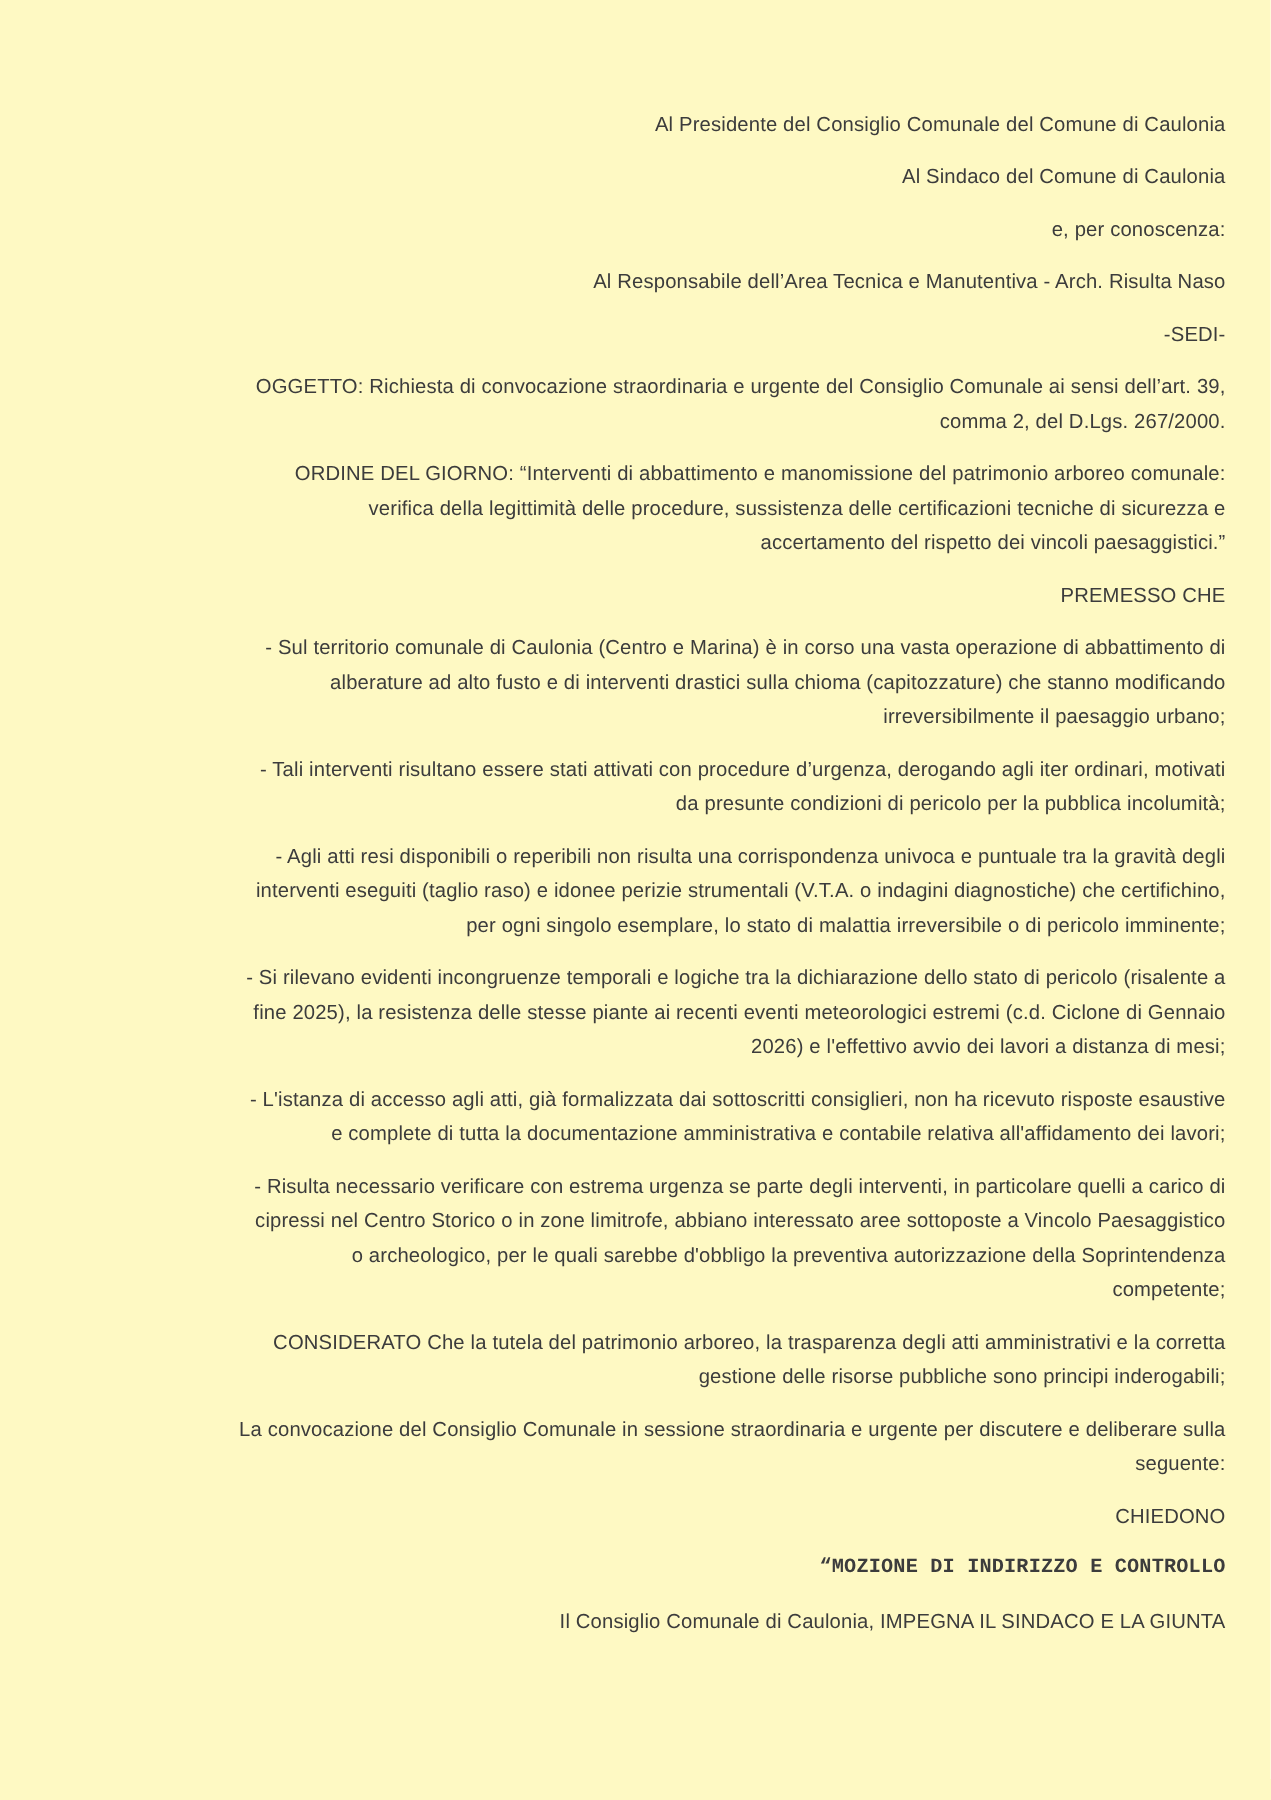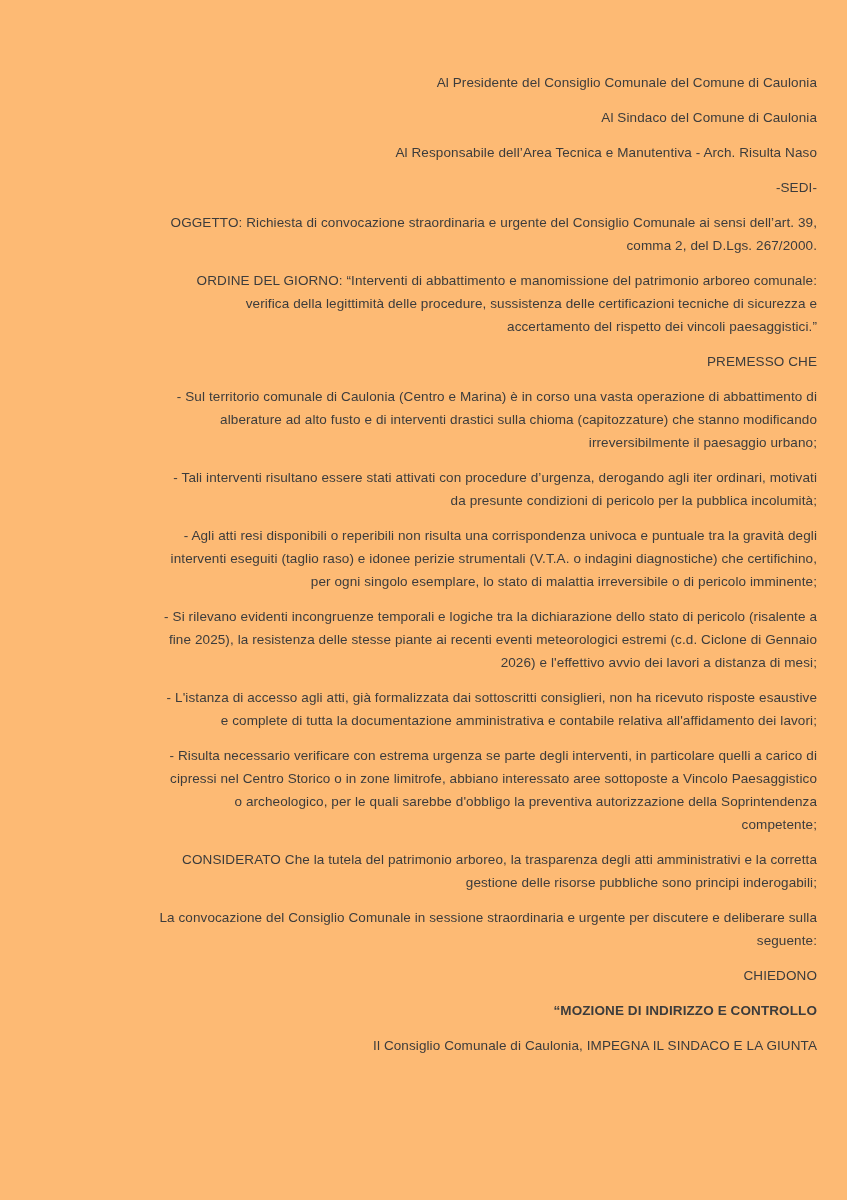--- a/index.html
+++ b/index.html
@@ -12,45 +12,47 @@
     height: 1200px;
     overflow: hidden;
     font-family: "Liberation Sans", "DejaVu Sans", sans-serif;
     color: #3c3c3c;
   }
   .doc {
     box-sizing: border-box;
     width: 847px;
     height: 1200px;
     padding: 71px 30px 0 63px;
-    background: #fdba74;
+    background: #fef9c3;
     font-size: 13.5px;
     line-height: 23px;
     letter-spacing: 0.1px;
   }
   .doc p {
     margin: 0 0 12px 0;
     white-space: pre-line;
     text-align: right;
   }
   .recipients p {
     text-align: right;
   }
   .bold {
     font-weight: bold;
+    font-family: Liberation Mono, monospace;
   }
 </style>
 </head>
 <body>
 
 <div class="doc">
 
   <header class="recipients">
     <p>Al Presidente del Consiglio Comunale del Comune di Caulonia</p>
     <p>Al Sindaco del Comune di Caulonia</p>
+    <p>e, per conoscenza:</p>
     <p>Al Responsabile dell’Area Tecnica e Manutentiva - Arch. Risulta Naso</p>
     <p>-SEDI-</p>
   </header>
 
   <main>
     <p>OGGETTO: Richiesta di convocazione straordinaria e urgente del Consiglio Comunale ai sensi dell’art. 39,
 comma 2, del D.Lgs. 267/2000.</p>
     <p>ORDINE DEL GIORNO: “Interventi di abbattimento e manomissione del patrimonio arboreo comunale:
 verifica della legittimità delle procedure, sussistenza delle certificazioni tecniche di sicurezza e
 accertamento del rispetto dei vincoli paesaggistici.”</p>

